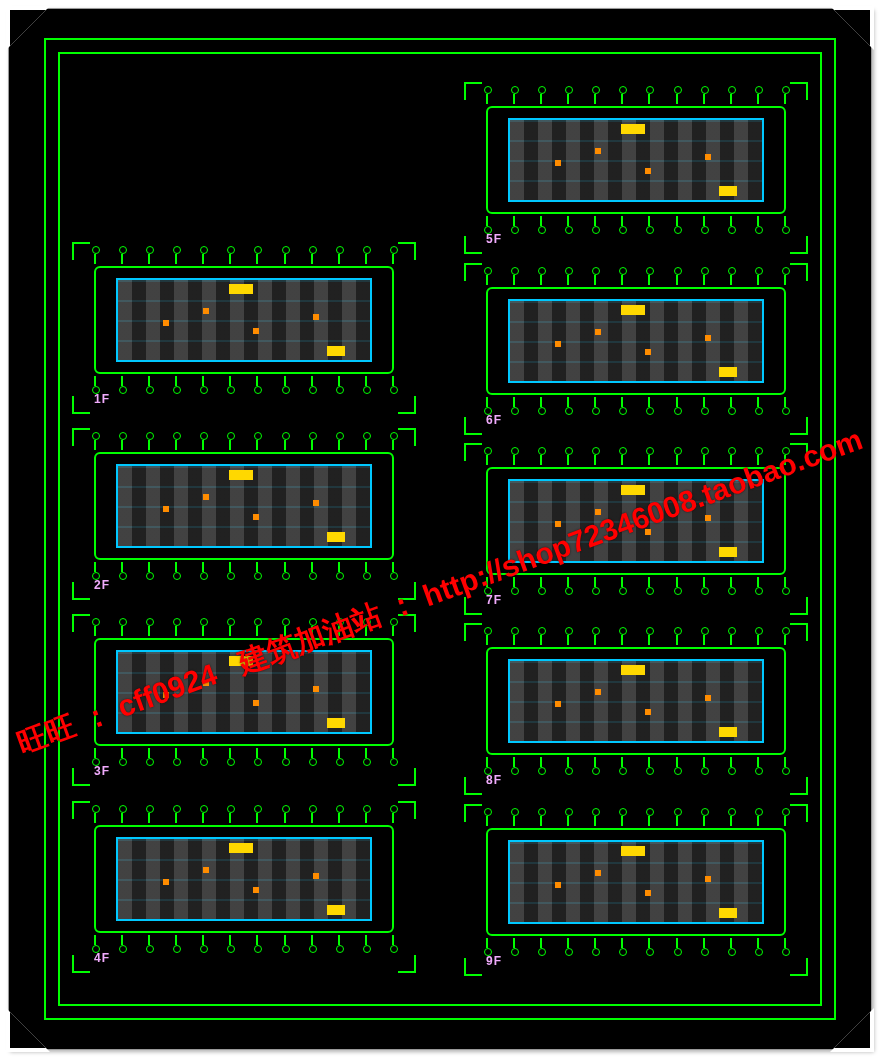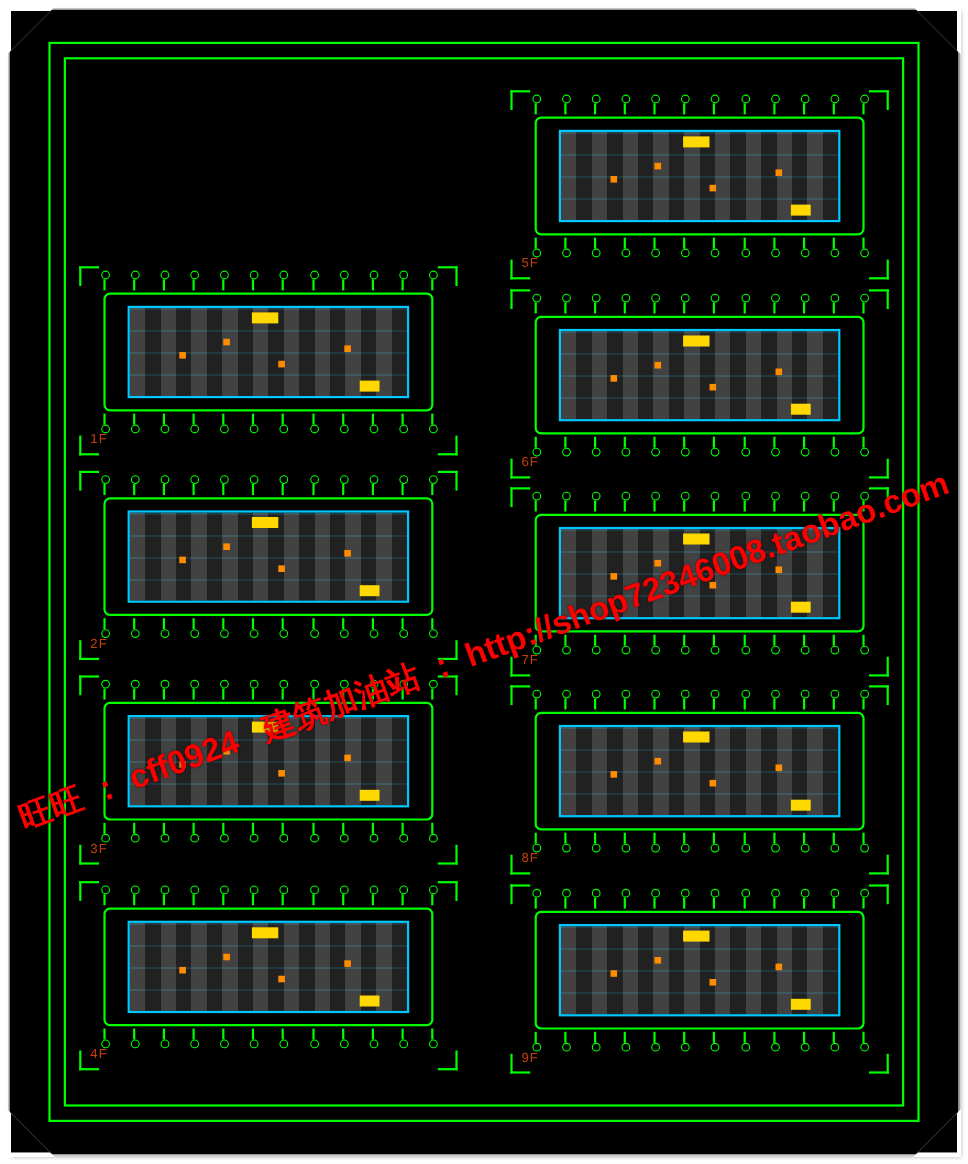--- a/index.html
+++ b/index.html
@@ -134,25 +134,25 @@
   }
   .ticks-h.top span::after,
   .ticks-h.bot span::after {
     content:""; position:absolute; left:-2px; width:6px; height:6px; border:1px solid #00ff00; border-radius:50%;
   }
   .ticks-h.top span::after { top:-8px; }
   .ticks-h.bot span::after { bottom:-8px; }
 
   .floor-label {
     position: absolute;
-    left: 4px;
+    left: 16px;
     bottom: 2px;
-    color: #c2410c;
+    color: #f0abfc;
     font-size: 12px;
-    font-weight: normal;
+    font-weight: bold;
     font-family: "Arial", sans-serif;
     letter-spacing: 1px;
   }
 
   .watermark {
     position: absolute;
     left: 50%;
     top: 56%;
     transform: translate(-50%, -50%) rotate(-20deg);
     transform-origin: center;

